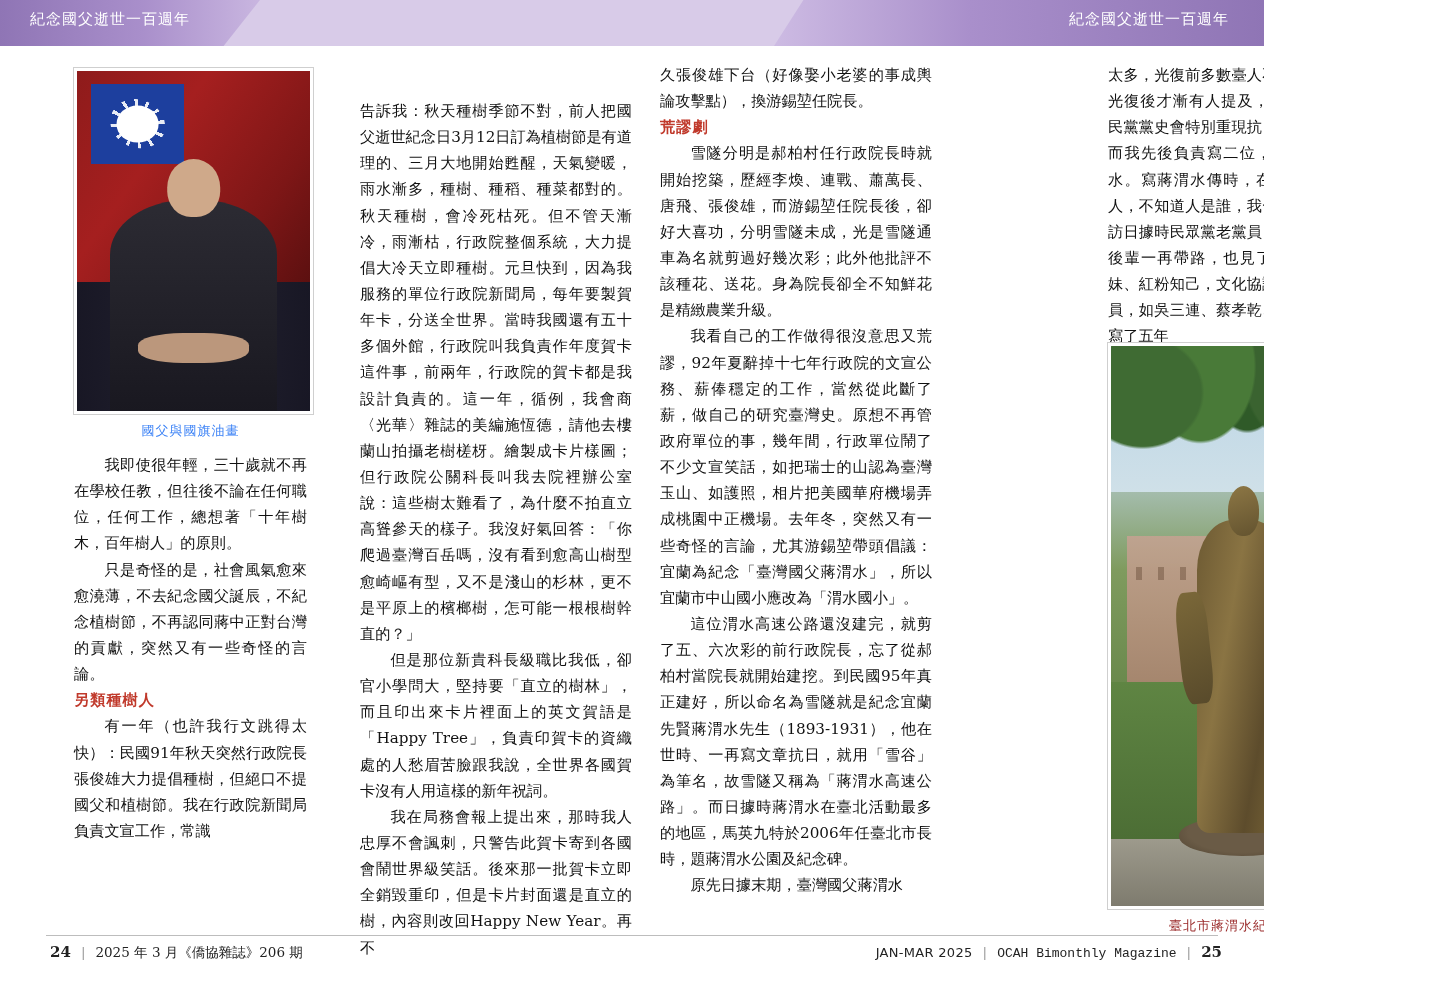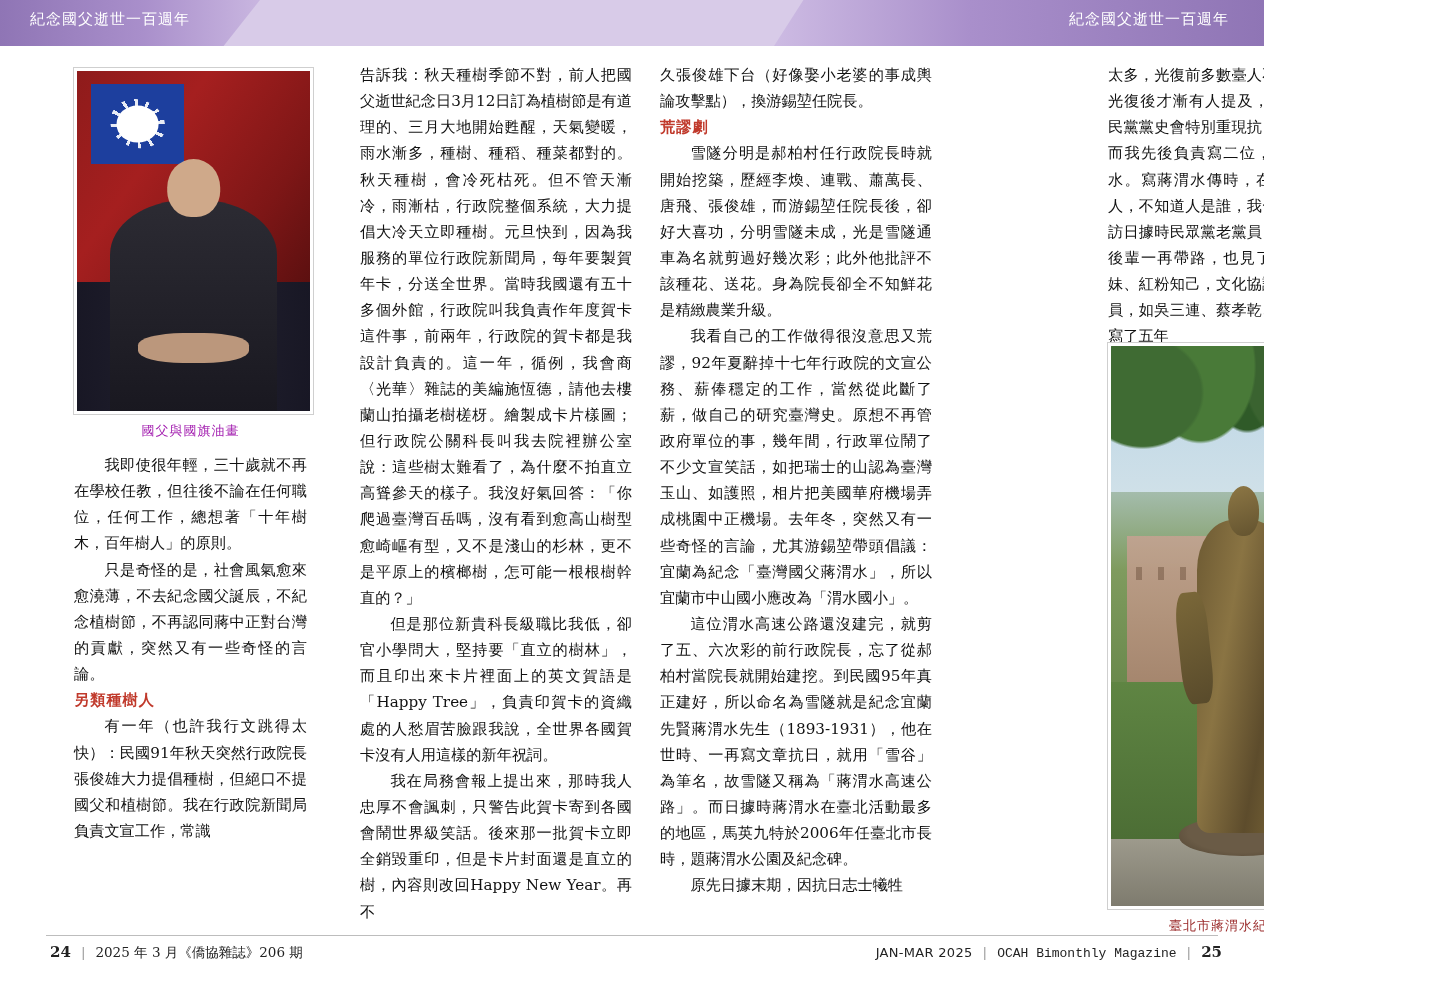--- a/index.html
+++ b/index.html
@@ -73,21 +73,21 @@
     font-size: 15.2px;
     line-height: 1.72;
     color: #111111;
     text-align: justify;
   }
   .col p {
     margin: 0 0 0 0;
     text-indent: 2em;
   }
   .col p.noindent { text-indent: 0; }
-  .col2 { left: 360px; width: 272px; }
+  .col2 { left: 360px; width: 272px; margin-top: 36px; }
   .col3 { left: 660px; width: 272px; }
   .col4 { left: 1108px; width: 262px; }
 
   
   .portrait-wrap {
     position: absolute;
     left: 74px;
     top: 68px;
     width: 233px;
   }
@@ -170,21 +170,21 @@
     width: 48%;
     height: 9%;
     background: #c9a283;
     border-radius: 40%;
     opacity: .92;
   }
   .portrait-caption {
     margin-top: 8px;
     text-align: center;
     font-size: 13px;
-    color: #a21caf;
+    color: #3b82f6;
     letter-spacing: 1px;
     font-family: "DejaVu Sans", "Liberation Sans", sans-serif;
   }
   .col1-body { position: absolute; left: 74px; top: 452px; width: 233px; }
 
   
   .statue-wrap {
     position: absolute;
     left: 1108px;
     top: 343px;
@@ -358,21 +358,21 @@
     <p>但是那位新貴科長級職比我低，卻官小學問大，堅持要「直立的樹林」，而且印出來卡片裡面上的英文賀語是「Happy Tree」，負責印賀卡的資織處的人愁眉苦臉跟我說，全世界各國賀卡沒有人用這樣的新年祝詞。</p>
     <p>我在局務會報上提出來，那時我人忠厚不會諷刺，只警告此賀卡寄到各國會鬧世界級笑話。後來那一批賀卡立即全銷毀重印，但是卡片封面還是直立的樹，內容則改回Happy New Year。再不</p>
   </div>
 
   <div class="col col3">
     <p class="noindent">久張俊雄下台（好像娶小老婆的事成輿論攻擊點），換游錫堃任院長。</p>
     <p class="subhead noindent">荒謬劇</p>
     <p>雪隧分明是郝柏村任行政院長時就開始挖築，歷經李煥、連戰、蕭萬長、唐飛、張俊雄，而游錫堃任院長後，卻好大喜功，分明雪隧未成，光是雪隧通車為名就剪過好幾次彩；此外他批評不該種花、送花。身為院長卻全不知鮮花是精緻農業升級。</p>
     <p>我看自己的工作做得很沒意思又荒謬，92年夏辭掉十七年行政院的文宣公務、薪俸穩定的工作，當然從此斷了薪，做自己的研究臺灣史。原想不再管政府單位的事，幾年間，行政單位鬧了不少文宣笑話，如把瑞士的山認為臺灣玉山、如護照，相片把美國華府機場弄成桃園中正機場。去年冬，突然又有一些奇怪的言論，尤其游錫堃帶頭倡議：宜蘭為紀念「臺灣國父蔣渭水」，所以宜蘭市中山國小應改為「渭水國小」。</p>
     <p>這位渭水高速公路還沒建完，就剪了五、六次彩的前行政院長，忘了從郝柏村當院長就開始建挖。到民國95年真正建好，所以命名為雪隧就是紀念宜蘭先賢蔣渭水先生（1893-1931），他在世時、一再寫文章抗日，就用「雪谷」為筆名，故雪隧又稱為「蔣渭水高速公路」。而日據時蔣渭水在臺北活動最多的地區，馬英九特於2006年任臺北市長時，題蔣渭水公園及紀念碑。</p>
-    <p>原先日據末期，因抗日志士犧牲</p>
+    <p>原先日據末期，臺灣國父蔣渭水</p>
   </div>
 
   <div class="col col4">
     <p class="noindent">太多，光復前多數臺人不敢提蔣渭水，光復後才漸有人提及，民國68年，國民黨黨史會特別重現抗日先賢先烈傳。而我先後負責寫二位，丘逢甲與蔣渭水。寫蔣渭水傳時，在臺灣絕大多數人，不知道人是誰，我一再去宜蘭及探訪日據時民眾黨老黨員，蔣渭水子嗣、後輩一再帶路，也見了他的女兒、姐妹、紅粉知己，文化協諸多仍在世的成員，如吳三連、蔡孝乾、陳其昌、整整寫了五年</p>
   </div>
 
   <div class="statue-wrap">
     <div class="statue">
       <div class="sky"></div>
       <div class="trees"></div>

